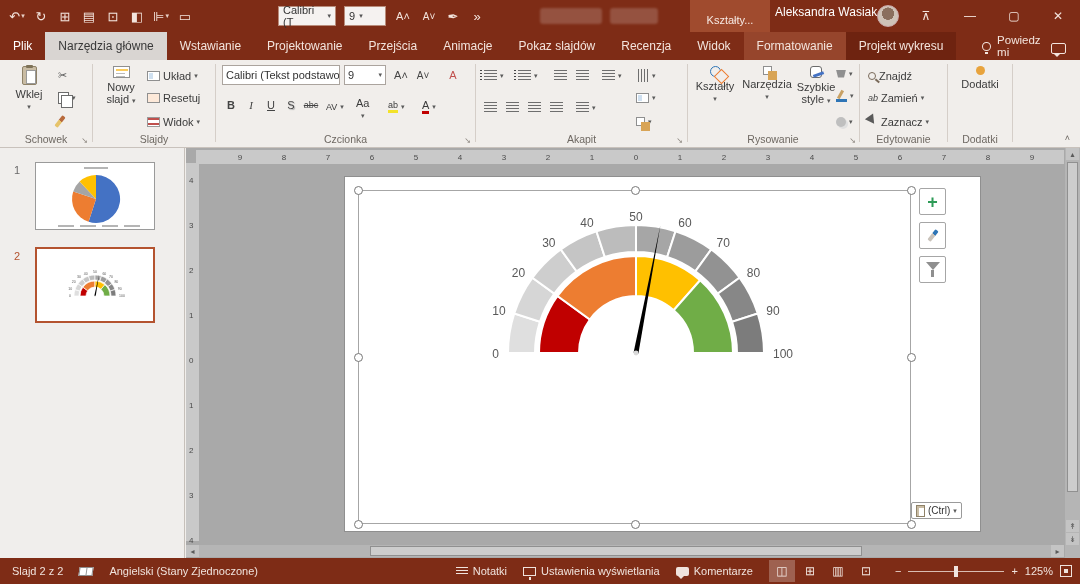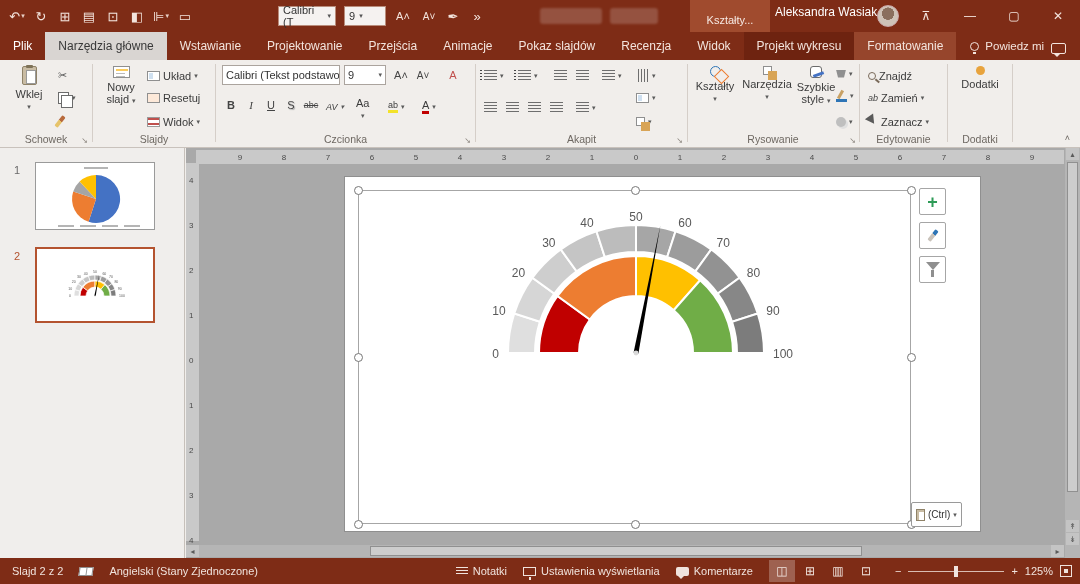--- a/index.html
+++ b/index.html
@@ -24,21 +24,21 @@
   .wctrls{position:absolute;right:0;top:0;height:32px;display:flex;}
   .wbtn{width:44px;height:32px;display:flex;align-items:center;justify-content:center;color:#F3E4DD;font-size:12px;}
 
   
   .tabrow{position:absolute;left:0;top:32px;width:1080px;height:28px;background:#7E2C16;display:flex;align-items:flex-end;}
   .tab{height:28px;display:flex;align-items:center;padding:0 13px;color:#F3E4DD;font-size:12px;white-space:nowrap;}
   .tab.file{background:#7E2C16;color:#fff;}
   .tab.active{background:#D9D5D2;color:#383838;}
   .tab.ctx-dark{background:#6E2310;}
   .tab.ctx{background:#96452C;}
-  .tellme{display:flex;align-items:center;gap:6px;color:#F3E4DD;font-size:11.5px;padding:0 14px;height:28px;}
+  .tellme{display:flex;align-items:center;gap:6px;color:#F3E4DD;font-size:11.5px;padding:0 26px;height:28px;}
   .bulb{width:9px;height:9px;border:1px solid #F3E4DD;border-radius:50%;position:relative;}
   .bulb:after{content:"";position:absolute;left:2px;top:9px;width:3px;height:2px;background:#F3E4DD;}
   .tab-comment{position:absolute;right:14px;bottom:6px;width:15px;height:11px;border:1px solid #F3E4DD;border-radius:2px;}
   .tab-comment:after{content:"";position:absolute;left:2px;top:10px;border:3px solid transparent;border-top-color:#F3E4DD;}
 
   
   .ribbon{position:absolute;left:0;top:60px;width:1080px;height:88px;background:#F1EEEB;border-bottom:1px solid #C9C2BC;}
   .group{position:absolute;top:0;height:88px;}
   .gsep{position:absolute;top:4px;width:1px;height:78px;background:#D5CEC8;}
   .glabel{position:absolute;bottom:3px;width:100%;text-align:center;font-size:10.5px;color:#6E6862;}
@@ -109,21 +109,21 @@
   .vruler .tick{position:absolute;left:3px;transform:translateY(-50%);}
   .slide{position:absolute;left:159px;top:29px;width:635px;height:354px;background:#fff;box-shadow:0 0 0 1px #8f8f8f;}
   .selframe{position:absolute;left:13px;top:13px;width:553px;height:334px;border:1px solid #A6A6A6;}
   .handle{position:absolute;width:9px;height:9px;border-radius:50%;background:#fff;border:1px solid #777;}
   .chartbtn{position:absolute;left:574px;width:27px;height:27px;background:#fff;border:1px solid #A6A6A6;border-radius:2px;
       display:flex;align-items:center;justify-content:center;}
   .plus{color:#2E9B57;font-size:18px;font-weight:bold;line-height:1;}
   .i-brush2{width:4px;height:13px;background:linear-gradient(#2E75B6 0 40%,#C9C2BA 40%);transform:rotate(38deg);border-radius:1px;}
   .i-funnel{width:0;height:0;border:7px solid transparent;border-top:8px solid #8f8f8f;}
   .i-funnel:after{content:"";position:absolute;left:-1.5px;top:0px;width:3px;height:7px;background:#8f8f8f;}
-  .pastebox{position:absolute;left:566px;top:325px;height:25px;background:#fff;border:1px solid #9a9a9a;border-radius:2px;
+  .pastebox{position:absolute;left:566px;top:325px;height:17px;background:#fff;border:1px solid #9a9a9a;border-radius:2px;
       display:flex;align-items:center;gap:3px;font-size:10px;color:#333;padding:0 4px;}
   .i-pasteclip{width:9px;height:12px;background:#C9BCA4;border:1px solid #8F8268;}
   .i-pasteclip:after{content:"";position:absolute;left:2px;top:2px;width:5px;height:8px;background:#fff;}
   .hscroll{position:absolute;left:0;bottom:1px;width:878px;height:12px;background:#B5B5B5;}
   .hthumb{position:absolute;left:184px;top:1px;width:492px;height:10px;background:#CDCDCD;border:1px solid #909090;}
   .sarrow{position:absolute;width:13px;height:12px;background:#C4C4C4;color:#5a5a5a;font-size:8px;
       display:flex;align-items:center;justify-content:center;}
   .vscroll{position:absolute;right:0;top:0;width:15px;height:410px;background:#B5B5B5;}
   .vthumb{position:absolute;left:2px;top:14px;width:11px;height:330px;background:#CDCDCD;border:1px solid #909090;}
 
@@ -184,22 +184,22 @@
   <div class="tabrow" id="tabrow">
       <span class="tab file">Plik</span>
       <span class="tab active">Narzędzia główne</span>
       <span class="tab">Wstawianie</span>
       <span class="tab">Projektowanie</span>
       <span class="tab">Przejścia</span>
       <span class="tab">Animacje</span>
       <span class="tab">Pokaz slajdów</span>
       <span class="tab">Recenzja</span>
       <span class="tab">Widok</span>
+      <span class="tab ctx">Formatowanie</span>
       <span class="tab ctx-dark">Projekt wykresu</span>
-      <span class="tab ctx">Formatowanie</span>
       <span class="tellme">
         <span class="bulb"></span>
         <span>Powiedz mi</span>
       </span>
       <span class="tab-comment"></span>
     </div>
 
   <div class="ribbon">
 
     <div class="group" style="left:0;width:92px;">
@@ -255,21 +255,21 @@
           <span class="caret">▾</span>
       </div>
       <span class="fmt" style="position:absolute;left:176px;top:6px;">A˄</span>
       <span class="fmt" style="position:absolute;left:198px;top:6px;font-size:10px;">A˅</span>
       <span class="fmt" style="position:absolute;left:228px;top:6px;color:#C0504D;">A</span>
       <span class="fmt" style="position:absolute;left:6px;top:36px;font-weight:bold;">B</span>
       <span class="fmt" style="position:absolute;left:26px;top:36px;font-style:italic;font-family:'Liberation Serif',serif;">I</span>
       <span class="fmt" style="position:absolute;left:46px;top:36px;text-decoration:underline;">U</span>
       <span class="fmt" style="position:absolute;left:66px;top:36px;text-shadow:1px 1px 1px #aaa;">S</span>
       <span class="fmt" style="position:absolute;left:86px;top:36px;text-decoration:line-through;font-size:9px;">abc</span>
-      <div class="smallbtn" style="left:110px;top:37px;font-style:italic;">
+      <div class="smallbtn" style="left:110px;top:37px;">
           <span style="font-size:9px;">AV</span>
           <span class="caret">▾</span>
         </div>
       <div class="smallbtn" style="left:140px;top:37px;flex-direction:column;">
           <span>Aa</span>
           <span class="caret">▾</span>
         </div>
       <div class="smallbtn" style="left:172px;top:37px;">
           <span style="font-size:9px;border-bottom:3px solid #F3E22A;">ab</span>
           <span class="caret">▾</span>

